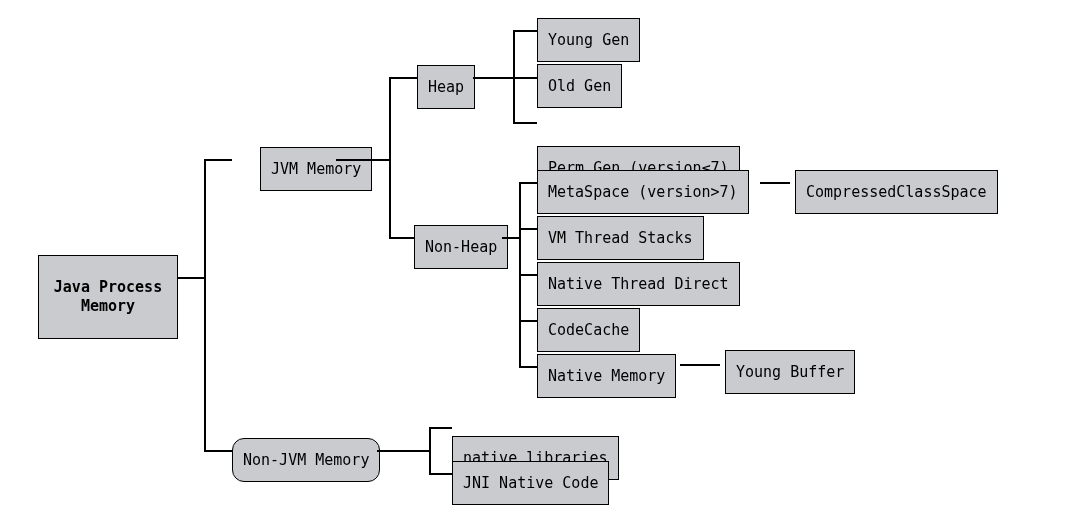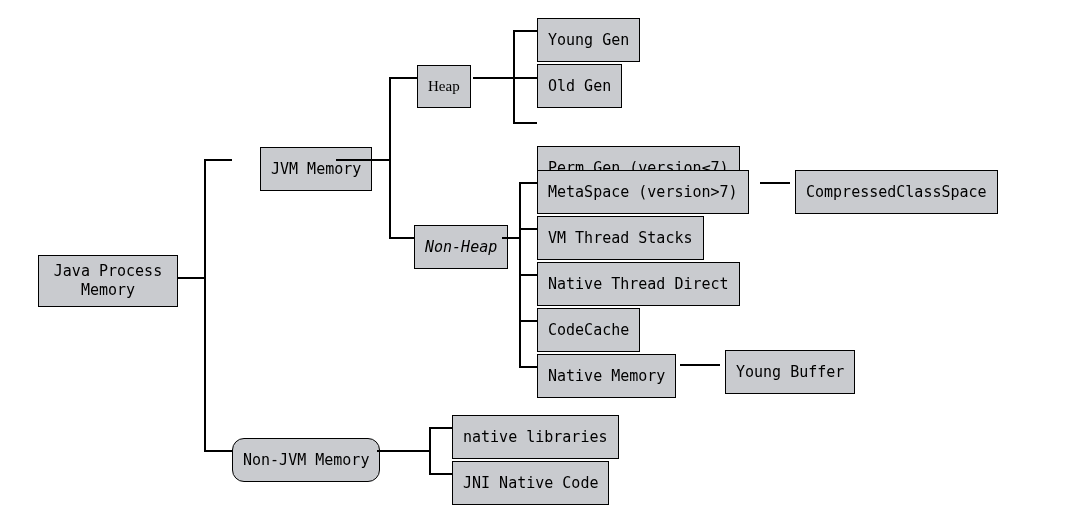--- a/index.html
+++ b/index.html
@@ -16,22 +16,23 @@
   .node {
     position: absolute;
     background: #c9cbcf;
     border: 1px solid #000;
     padding: 12px 10px;
     white-space: nowrap;
     text-align: center;
     box-sizing: border-box;
   }
   .root {
-    padding: 6px 14px;
+    padding: 22px 14px;
     line-height: 1.25;
+    font-weight: bold;
   }
   svg.wires {
     position: absolute;
     left: 0; top: 0;
     width: 1080px;
     height: 519px;
     pointer-events: none;
   }
   svg.wires path, svg.wires line {
     stroke: #000;
@@ -47,25 +48,25 @@
 </div>
 
 <div class="node" style="left:232px; top:147px;margin-left:28px;">
   <span>JVM Memory</span>
 </div>
 
 <div class="node" style="left:232px; top:438px;border-radius:12px;">
   <span>Non-JVM Memory</span>
 </div>
 
-<div class="node" style="left:417px; top:65px;font-family:Liberation Serif, serif;">
+<div class="node" style="left:417px; top:65px;">
   <span>Heap</span>
 </div>
 
-<div class="node" style="left:414px; top:225px;font-style:italic;">
+<div class="node" style="left:414px; top:225px;">
   <span>Non-Heap</span>
 </div>
 
 <div class="node" style="left:537px; top:18px;">
   <span>Young Gen</span>
 </div>
 
 <div class="node" style="left:537px; top:64px;">
   <span>Old Gen</span>
 </div>
@@ -95,21 +96,21 @@
 </div>
 
 <div class="node" style="left:537px; top:354px;">
   <span>Native Memory</span>
 </div>
 
 <div class="node" style="left:725px; top:350px;">
   <span>Young Buffer</span>
 </div>
 
-<div class="node" style="left:452px; top:415px;">
+<div class="node" style="left:452px; top:436px;">
   <span>native libraries</span>
 </div>
 
 <div class="node" style="left:452px; top:461px;">
   <span>JNI Native Code</span>
 </div>
 
 <svg class="wires">
 
   <path d="M178 278 L205 278 L205 160 L232 160"></path>

